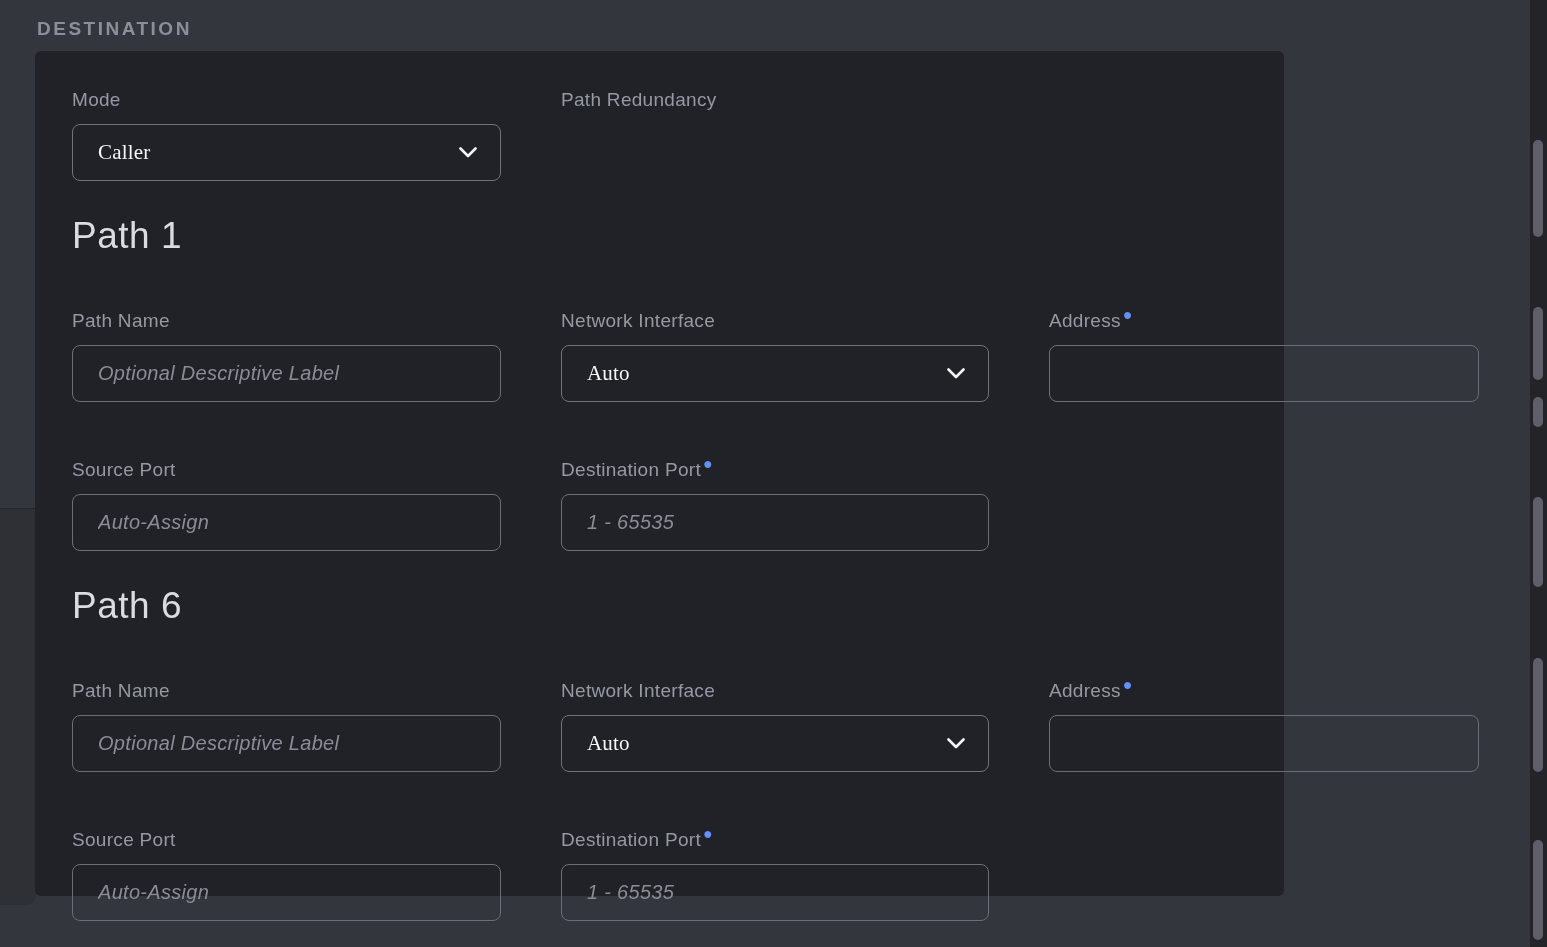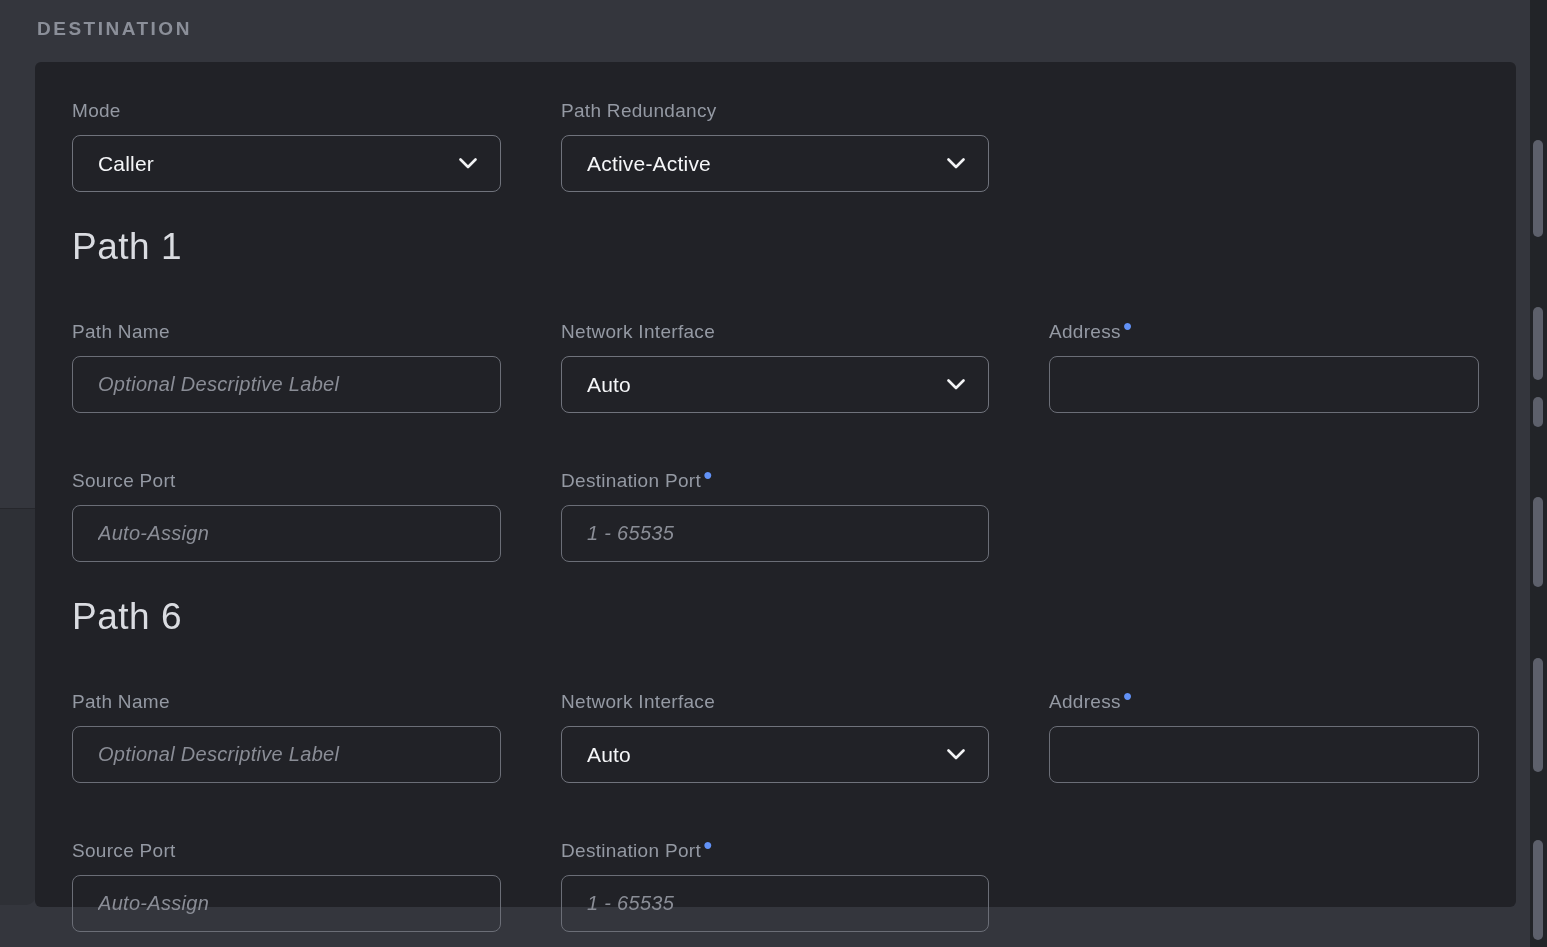--- a/index.html
+++ b/index.html
@@ -43,22 +43,22 @@
     position: absolute;
     left: 37px; top: 18px;
     font-size: 19px;
     font-weight: 700;
     letter-spacing: 2.5px;
     color: #8b8f99;
   }
 
   .panel {
     position: absolute;
-    left: 35px; top: 62px;
-    width: 1481px; height: 845px;
+    left: 35px; top: 51px;
+    width: 1249px; height: 845px;
     background: #212227;
     border-radius: 6px;
     padding: 37px 37px 0 37px;
   }
 
   .form-grid {
     display: grid;
     grid-template-columns: 429px 428px 430px;
     column-gap: 60px;
     align-items: start;
@@ -86,20 +86,21 @@
   .select-box {
     height: 57px;
     border: 1px solid #70737c;
     border-radius: 8px;
     background: transparent;
     display: flex;
     align-items: center;
     justify-content: space-between;
     padding: 0 23px 0 25px;
     cursor: pointer;
+    font-family: Liberation Serif, serif;
   }
   .select-box .sel-value {
     font-size: 21px;
     font-weight: 500;
     color: #f5f6f8;
     letter-spacing: 0.2px;
   }
   .chev { flex: 0 0 auto; display: block; }
 
   .text-input {
@@ -148,26 +149,20 @@
         <span class="field-label">Mode</span>
         <div class="select-box">
           <span class="sel-value">Caller</span>
           <svg class="chev" width="18" height="11" viewBox="0 0 18 11">
               <polyline points="1.5,1.5 9,9 16.5,1.5" fill="none" stroke="#f2f3f5" stroke-width="2.6" stroke-linecap="round" stroke-linejoin="round"></polyline>
             </svg>
         </div>
       </div>
       <div>
         <span class="field-label">Path Redundancy</span>
-        <div class="select-box">
-          <span class="sel-value">Active-Active</span>
-          <svg class="chev" width="18" height="11" viewBox="0 0 18 11">
-              <polyline points="1.5,1.5 9,9 16.5,1.5" fill="none" stroke="#f2f3f5" stroke-width="2.6" stroke-linecap="round" stroke-linejoin="round"></polyline>
-            </svg>
-        </div>
       </div>
       <div></div>
     </div>
 
     <div class="path-heading">Path 1</div>
 
     <div class="form-grid mt">
       <div>
         <span class="field-label">Path Name</span>
         <input class="text-input" type="text" placeholder="Optional Descriptive Label" style="">

